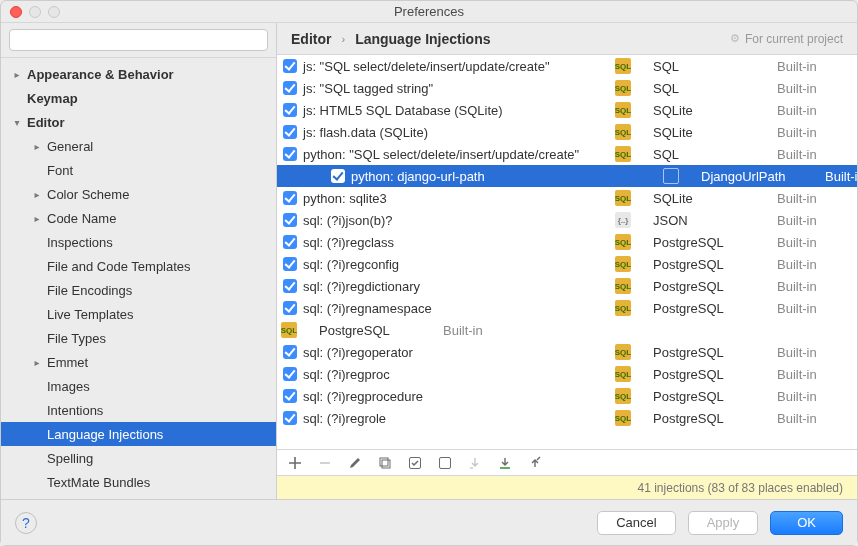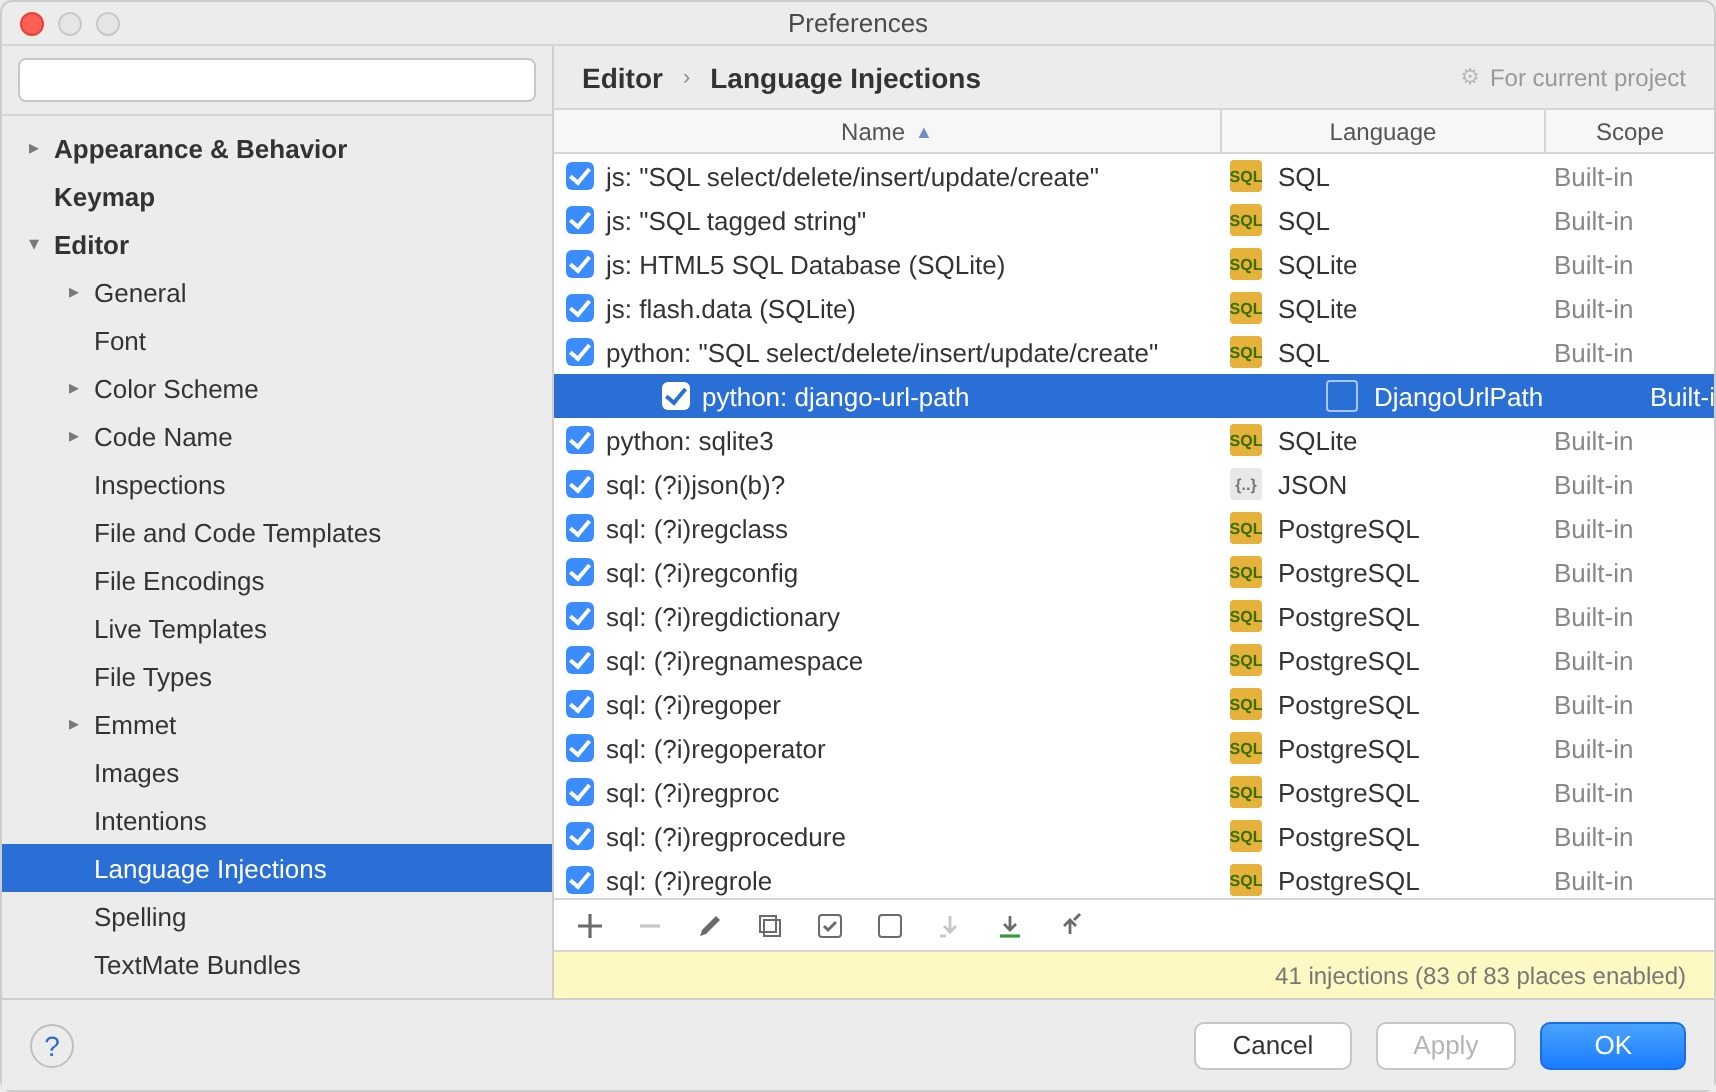--- a/index.html
+++ b/index.html
@@ -44,21 +44,21 @@
 .th.name { width: 334px; }
 .th.lang { width: 162px; }
 .th.scope { flex: 1; border-right: none; }
 .sort-ind { margin-left: 5px; font-size: 9px; color: #6b8fca; }
 
 .table-body { flex: 1; overflow: auto; background: #fff; }
 .row { display: flex; align-items: center; height: 22px; font-size: 13px; }
 .row.selected { background: #2a6fd6; color: #fff; padding-left: 48px; }
 .cell { display: flex; align-items: center; overflow: hidden; white-space: nowrap; }
 .cell.name { width: 334px; padding-left: 6px; gap: 6px; }
-.cell.lang { width: 162px; padding-left: 4px; gap: 8px; }
+.cell.lang { width: 162px; padding-left: 4px; gap: 22px; }
 .cell.scope { flex: 1; padding-left: 4px; color: #888; white-space: nowrap; overflow: hidden; }
 .row.selected .cell.scope { color: #fff; }
 
 .chk { width: 14px; height: 14px; border-radius: 3px; background: #3b8cff; position: relative; flex-shrink: 0; display: inline-block; }
 .chk::after { content: ""; position: absolute; left: 4px; top: 1px; width: 4px; height: 8px; border: solid #fff; border-width: 0 2px 2px 0; transform: rotate(40deg); }
 .row.selected .chk { background: #fff; }
 .row.selected .chk::after { border-color: #2a6fd6; }
 
 .langicon { width: 16px; height: 16px; display: inline-flex; align-items: center; justify-content: center; font-size: 9px; font-weight: 700; color: #fff; border-radius: 2px; flex-shrink: 0; }
 .langicon.sql { background: #e6b23a; color: #5a3; font-size: 8px; }
@@ -185,32 +185,20 @@
           <span class="crumb-root">Editor</span>
           <span class="crumb-arrow">›</span>
           <span class="crumb-leaf">Language Injections</span>
         </div>
         <div class="for-proj">
           <span class="geartiny">⚙</span>
           <span>For current project</span>
         </div>
       </div>
 
-      <div class="table-head">
-        <div class="th name">
-          <span>Name</span>
-          <span class="sort-ind">▲</span>
-        </div>
-        <div class="th lang">
-          <span>Language</span>
-        </div>
-        <div class="th scope">
-          <span>Scope</span>
-        </div>
-      </div>
 
       <div class="table-body" id="rows">
           <div class="row">
             <div class="cell name">
               <span class="chk"></span>
               <span>js: "SQL select/delete/insert/update/create"</span>
             </div>
             <div class="cell lang">
               <span class="langicon sql"></span>
               <span>SQL</span>
@@ -356,24 +344,20 @@
             </div>
             <div class="cell lang">
               <span class="langicon pg"></span>
               <span>PostgreSQL</span>
             </div>
             <div class="cell scope">
               <span>Built-in</span>
             </div>
           </div>
           <div class="row">
-            <div class="cell name">
-              <span class="chk"></span>
-              <span>sql: (?i)regoper</span>
-            </div>
             <div class="cell lang">
               <span class="langicon pg"></span>
               <span>PostgreSQL</span>
             </div>
             <div class="cell scope">
               <span>Built-in</span>
             </div>
           </div>
           <div class="row">
             <div class="cell name">

